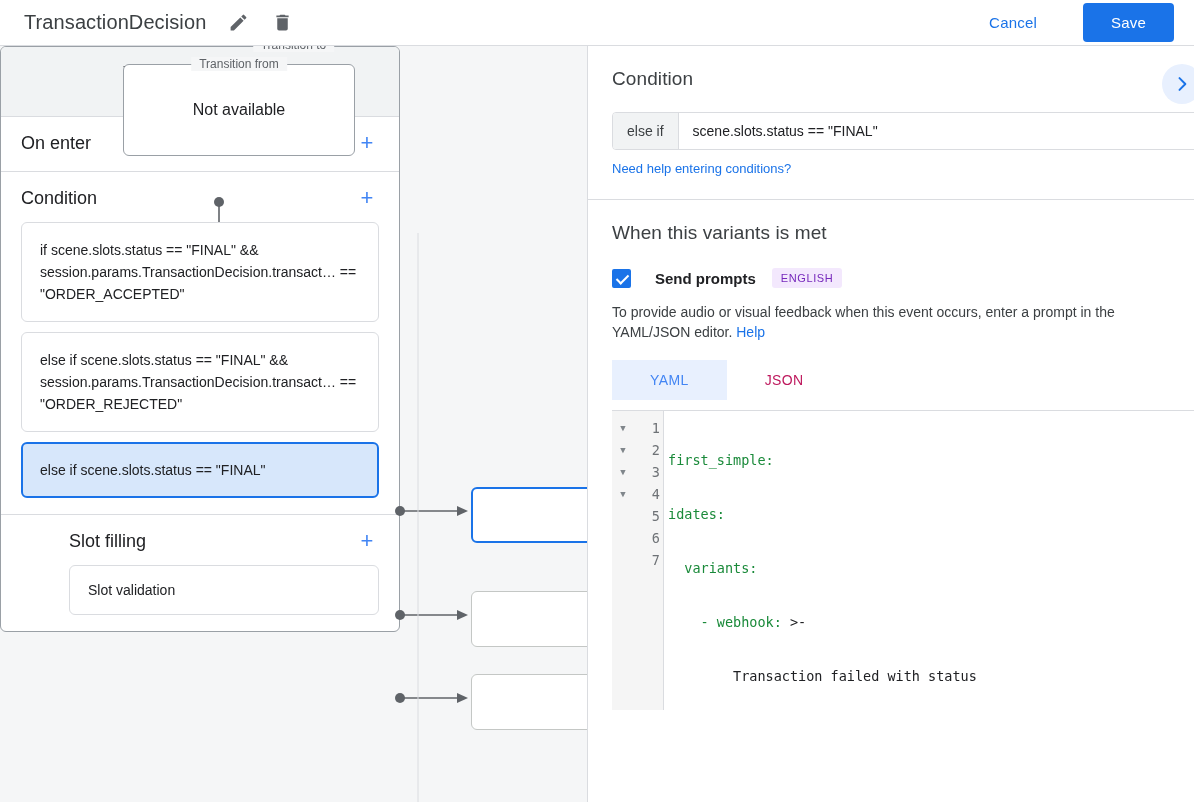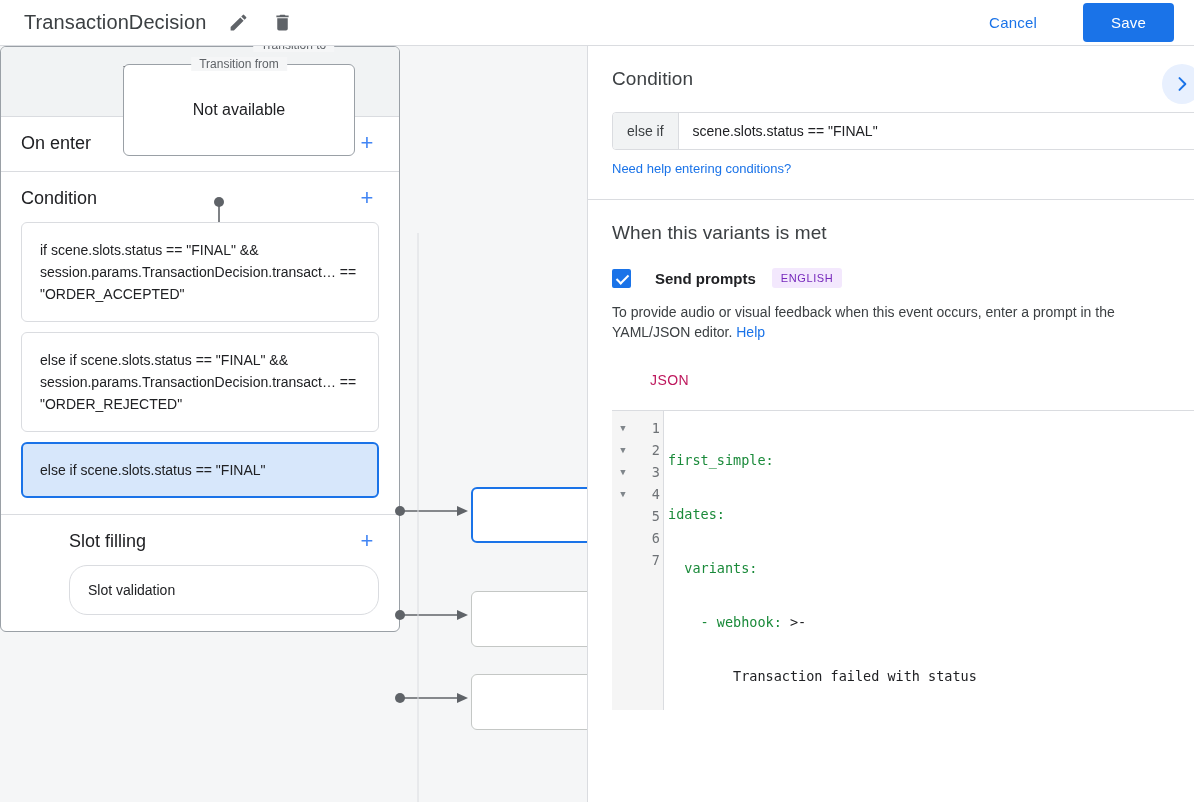--- a/index.html
+++ b/index.html
@@ -121,21 +121,21 @@
     cursor: pointer;
     position: relative;
   }
   .cond-card.selected {
     border: 2px solid #1a73e8;
     background: #d7e7fb;
     padding: 15px 17px;
   }
   .slot-card {
     margin-top: 12px;
-    border: 1px solid #dadce0; border-radius: 18px;
+    border: 1px solid #dadce0; border-radius: 6px;
     background: #fff; padding: 16px 18px;
     font-size: 14px; color: #202124; cursor: pointer;
   }
 
   
   .target-box {
     position: absolute;
     left: 471px; width: 160px; height: 56px;
     background: #fff;
     border: 1px solid #c4c7c5;
@@ -380,20 +380,21 @@
         <span class="chk-label bold">Send prompts</span>
         <span class="lang-badge">ENGLISH</span>
       </div>
 
       <div class="helper-text">
         <span>To provide audio or visual feedback when this event occurs, enter a prompt in the YAML/JSON editor.</span>
         <a>Help</a>
       </div>
 
       <div class="tabs">
+        <button class="tab active">YAML</button>
         <button class="tab">JSON</button>
       </div>
 
       <div class="editor">
         <div class="fold-col">
           <div class="fold-arrow">▼</div>
           <div class="fold-arrow">▼</div>
           <div class="fold-arrow">▼</div>
           <div class="fold-arrow">▼</div>
           <div class="fold-arrow"></div>

